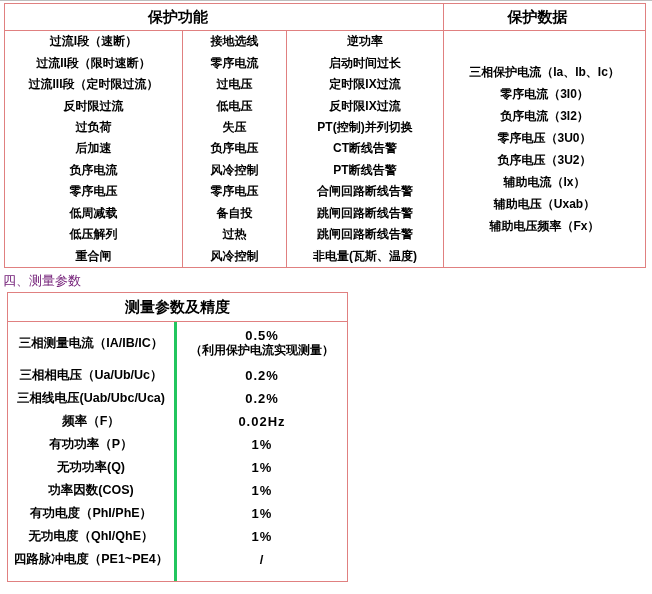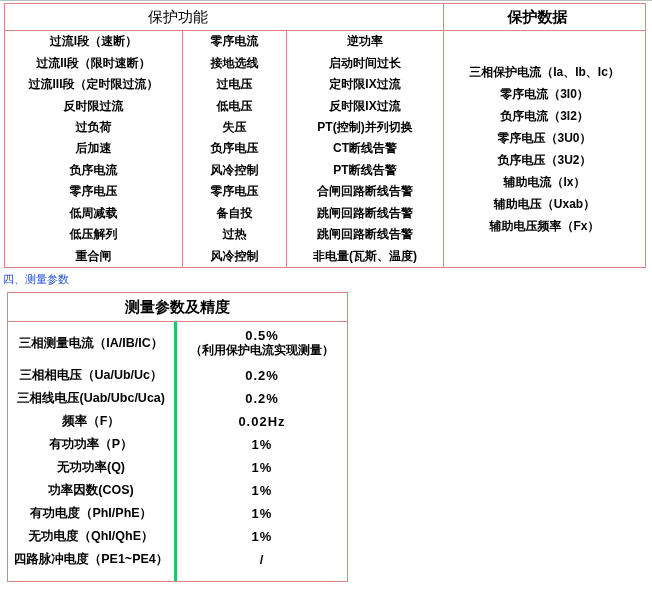--- a/index.html
+++ b/index.html
@@ -3,32 +3,32 @@
 <meta charset="utf-8">
 <style>
   html,body{margin:0;padding:0;background:#fff;}
   body{font-family:"Liberation Sans","DejaVu Sans",sans-serif;color:#000;}
   .stage{position:relative;width:652px;height:594px;background:#fff;overflow:hidden;}
   .topline{position:absolute;left:0;top:0;width:652px;height:1px;background:#a8a8a8;opacity:.75;}
 
   
   .t1{position:absolute;left:4px;top:3px;width:642px;height:265px;border:1px solid #e08080;box-sizing:border-box;display:flex;flex-direction:column;}
   .t1-header{height:27px;display:flex;border-bottom:1px solid #e08080;box-sizing:border-box;flex:none;}
-  .t1-h-left{width:439px;box-sizing:border-box;border-right:1px solid #e08080;display:flex;align-items:center;justify-content:center;font-size:15px;font-weight:normal;padding-right:92px;}
+  .t1-h-left{width:439px;box-sizing:border-box;border-right:1px solid #e08080;display:flex;align-items:center;justify-content:center;font-size:15px;font-weight:bold;padding-right:92px;}
   .t1-h-right{flex:1;display:flex;align-items:center;justify-content:center;font-size:15px;font-weight:bold;padding-right:14px;}
   .t1-body{flex:1;display:flex;}
   .t1col{display:flex;flex-direction:column;box-sizing:border-box;}
   .t1col.b{border-right:1px solid #e08080;}
   .c1{width:178px;} .c2{width:104px;} .c3{width:157px;}
   .c4{flex:1;justify-content:center;}
   .t1col .cell{flex:1;display:flex;align-items:center;justify-content:center;font-size:12px;font-weight:bold;white-space:nowrap;}
   .c4 .cell{flex:none;height:22px;}
 
   
-  .sec{position:absolute;left:3px;top:272px;font-size:11px;font-weight:normal;color:#1d4ed8;}
+  .sec{position:absolute;left:3px;top:272px;font-size:13px;font-weight:normal;color:#701a75;}
 
   
   .t2{position:absolute;left:7px;top:292px;width:341px;height:290px;border:1px solid #e08080;box-sizing:border-box;display:flex;flex-direction:column;background:#fff;}
   .t2-header{height:29px;flex:none;border-bottom:1px solid #e08080;box-sizing:border-box;display:flex;align-items:center;justify-content:center;font-size:15px;font-weight:bold;}
   .t2-body{flex:1;display:flex;flex-direction:column;}
   .t2row{display:flex;height:23px;flex:none;}
   .t2row.tall{height:42px;}
   .t2row.fill{flex:1;height:auto;}
   .t2label{width:169px;box-sizing:border-box;border-right:3px solid #22c55e;display:flex;align-items:center;justify-content:center;font-size:12.5px;font-weight:bold;white-space:nowrap;}
   .t2value{flex:1;display:flex;flex-direction:column;align-items:center;justify-content:center;font-size:13px;font-weight:bold;letter-spacing:1px;}
@@ -53,22 +53,22 @@
         <div class="cell">反时限过流</div>
         <div class="cell">过负荷</div>
         <div class="cell">后加速</div>
         <div class="cell">负序电流</div>
         <div class="cell">零序电压</div>
         <div class="cell">低周减载</div>
         <div class="cell">低压解列</div>
         <div class="cell">重合闸</div>
       </div>
       <div class="t1col b c2">
+        <div class="cell">接地选线</div>
         <div class="cell">零序电流</div>
-        <div class="cell">接地选线</div>
         <div class="cell">过电压</div>
         <div class="cell">低电压</div>
         <div class="cell">失压</div>
         <div class="cell">负序电压</div>
         <div class="cell">风冷控制</div>
         <div class="cell">零序电压</div>
         <div class="cell">备自投</div>
         <div class="cell">过热</div>
         <div class="cell">风冷控制</div>
       </div>

